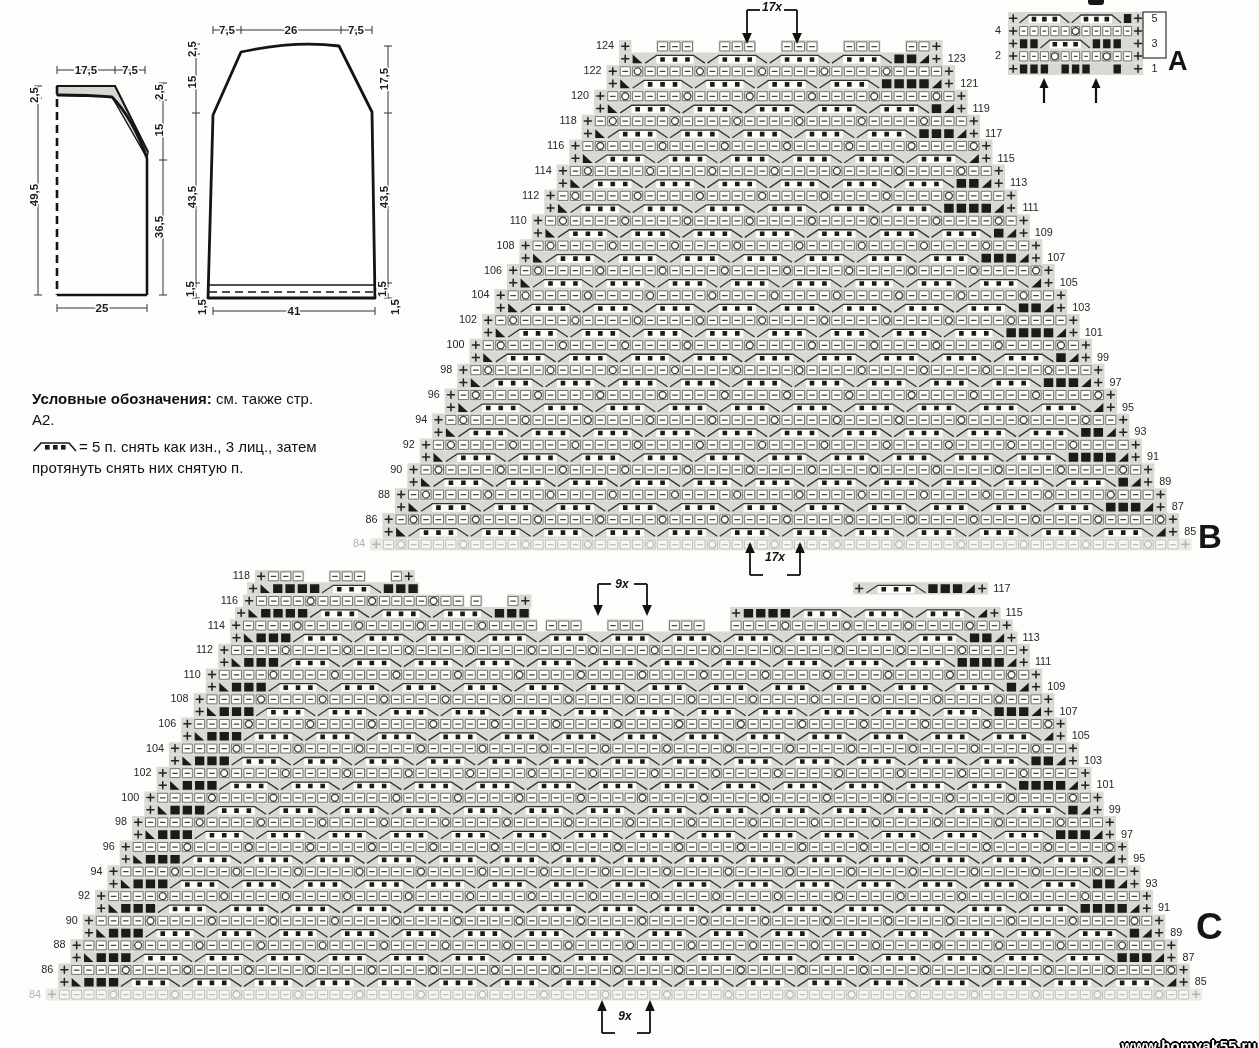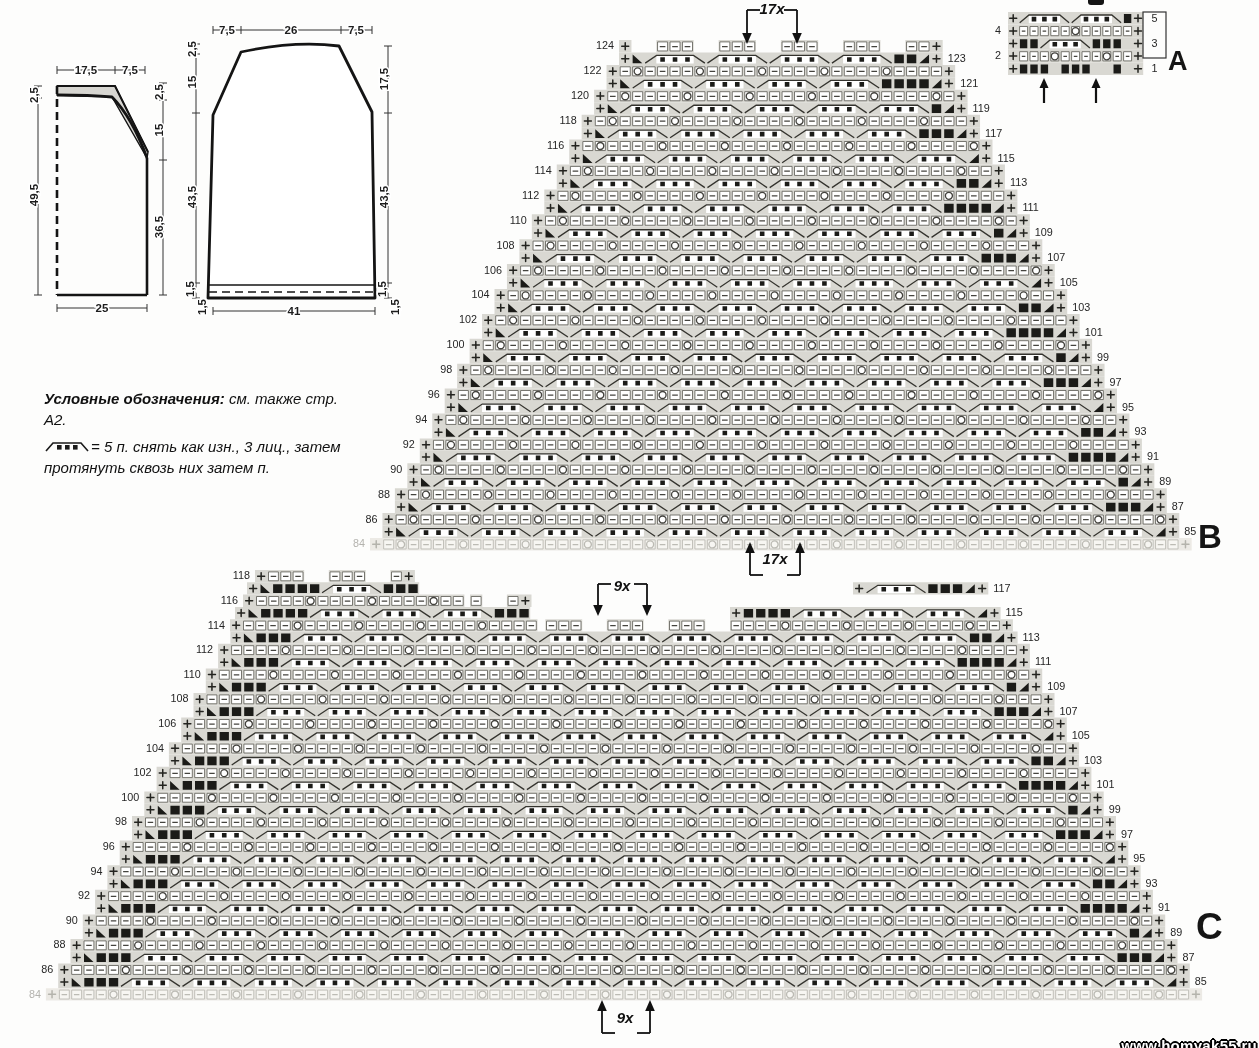--- a/index.html
+++ b/index.html
@@ -2,24 +2,24 @@
 <html><head>
 <meta charset="utf-8">
 <style>
   html,body{margin:0;padding:0;}
   body{width:1259px;height:1048px;position:relative;background:#fdfdfc;overflow:hidden;
        font-family:"Liberation Sans",sans-serif;}
   .abs{position:absolute;}
   svg text{font-family:"Liberation Sans",sans-serif;}
   .dim{font-size:11.5px;fill:#1d1d1d;paint-order:stroke;stroke:#ffffff;stroke-width:3px;font-weight:bold;}
   .legend{position:absolute;left:32px;top:388px;width:330px;font-size:15px;line-height:21px;color:#111;}
-  .legend p{margin:0 0 6px 12px;font-style:italic;}
+  .legend p{margin:0 0 6px 0;}
   .marker{position:absolute;}
   .marker span{position:absolute;text-align:center;font-style:italic;font-weight:bold;
-               font-size:15px;color:#111;}
+               font-size:12px;color:#111;}
   .chart-letter{position:absolute;font-weight:bold;color:#151515;}
   .watermark{position:absolute;right:2px;top:1037px;font-weight:bold;font-size:15px;color:#fff;
      letter-spacing:.3px;
      text-shadow:-1px -1px 0 #000,1px -1px 0 #000,-1px 1px 0 #000,1px 1px 0 #000,0 2px 0 #000,0 -2px 0 #000,2px 0 0 #000,-2px 0 0 #000;}
   .speck{position:absolute;left:1088px;top:0;width:16px;height:5px;background:#141414;border-radius:0 0 3px 3px;}
 </style>
 </head>
 <body>
 
 <svg class="abs" style="left:20px;top:55px" width="170" height="270" viewBox="0 0 170 270">
@@ -100,21 +100,21 @@
 <div class="legend">
   <p><b>Условные обозначения:</b><span> см. также стр.</span><br>
   <span>А2.</span></p>
   <p>
     <svg width="47" height="13" style="vertical-align:-1px">
       <path d="M2,11 L9,3 H37 L44,11" fill="none" stroke="#1a1a1a" stroke-width="1.6"></path>
       <rect x="13" y="5" width="4.6" height="4.6" fill="#1a1a1a"></rect>
       <rect x="21" y="5" width="4.6" height="4.6" fill="#1a1a1a"></rect>
       <rect x="29" y="5" width="4.6" height="4.6" fill="#1a1a1a"></rect>
     </svg><span>= 5 п. снять как изн., 3 лиц., затем</span><br>
-    <span>протянуть сквозь них затем п.</span>
+    <span>протянуть снять них снятую п.</span>
   </p>
 </div>
 
 <svg id="charts-svg" class="abs" style="left:0;top:0;pointer-events:none" width="1259" height="1048">
     <g>
       <path d="M619 40h12.45v12.45h-12.45ZM656.35 40h12.45v12.45h-12.45ZM668.8 40h12.45v12.45h-12.45ZM681.25 40h12.45v12.45h-12.45ZM718.6 40h12.45v12.45h-12.45ZM731.05 40h12.45v12.45h-12.45ZM743.5 40h12.45v12.45h-12.45ZM780.85 40h12.45v12.45h-12.45ZM793.3 40h12.45v12.45h-12.45ZM805.75 40h12.45v12.45h-12.45ZM843.1 40h12.45v12.45h-12.45ZM855.55 40h12.45v12.45h-12.45ZM868 40h12.45v12.45h-12.45ZM905.35 40h12.45v12.45h-12.45ZM917.8 40h12.45v12.45h-12.45ZM930.25 40h12.45v12.45h-12.45Z" fill="#d9d8d2"></path>
       <path d="M657.55 41.9h10.05v9.05h-10.05ZM670 41.9h10.05v9.05h-10.05ZM682.45 41.9h10.05v9.05h-10.05ZM719.8 41.9h10.05v9.05h-10.05ZM732.25 41.9h10.05v9.05h-10.05ZM744.7 41.9h10.05v9.05h-10.05ZM782.05 41.9h10.05v9.05h-10.05ZM794.5 41.9h10.05v9.05h-10.05ZM806.95 41.9h10.05v9.05h-10.05ZM844.3 41.9h10.05v9.05h-10.05ZM856.75 41.9h10.05v9.05h-10.05ZM869.2 41.9h10.05v9.05h-10.05ZM906.55 41.9h10.05v9.05h-10.05ZM919 41.9h10.05v9.05h-10.05Z" fill="#ffffff" stroke="#6a6962" stroke-width="0.9"></path>
       <path d="M659.75 46.53h5.65M672.2 46.53h5.65M684.65 46.53h5.65M722 46.53h5.65M734.45 46.53h5.65M746.9 46.53h5.65M784.25 46.53h5.65M796.7 46.53h5.65M809.15 46.53h5.65M846.5 46.53h5.65M858.95 46.53h5.65M871.4 46.53h5.65M908.75 46.53h5.65M921.2 46.53h5.65" stroke="#44433e" stroke-width="1.25" fill="none"></path>
       <path d="M621.73 46.23h7M625.23 42.73v7M932.98 46.23h7M936.48 42.73v7" stroke="#23231f" stroke-width="1.5" fill="none" stroke-linecap="round"></path>
       <text x="614" y="49.45" text-anchor="end" font-size="10.8" fill="#262626">124</text>

